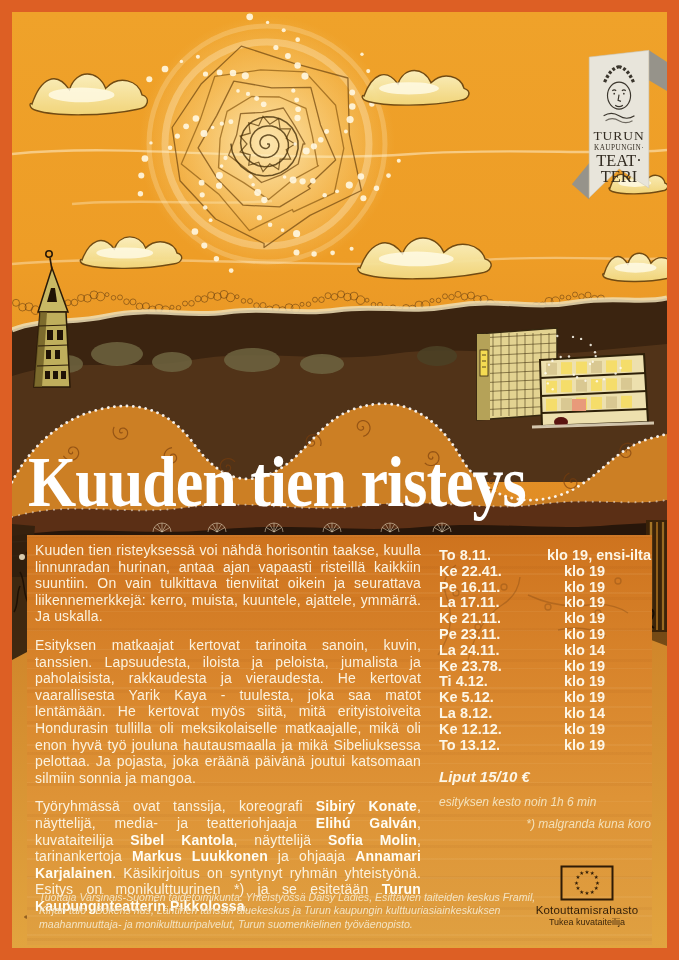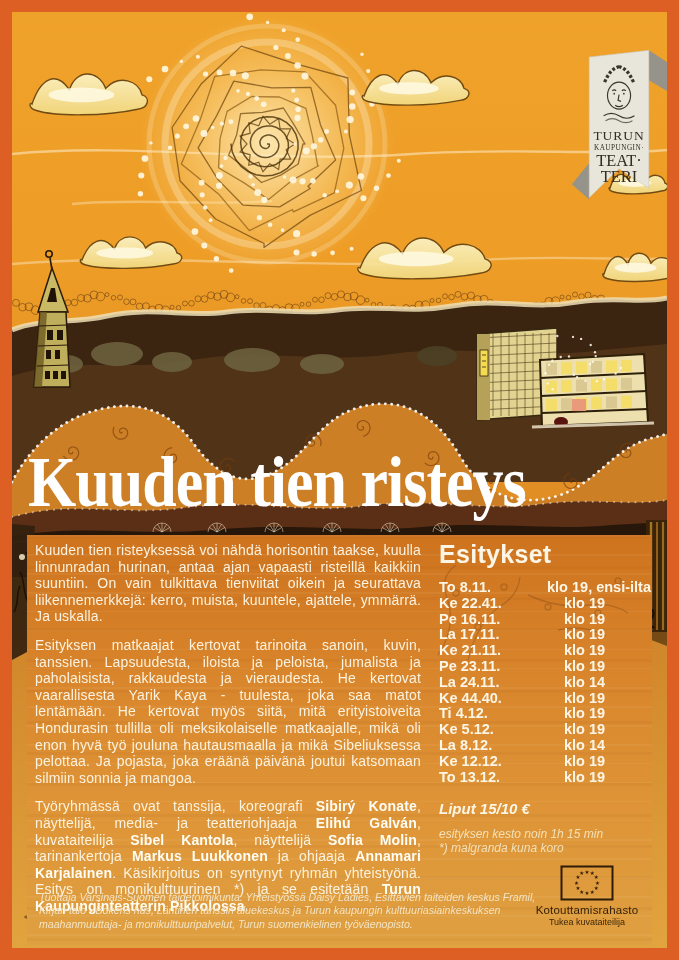--- a/index.html
+++ b/index.html
@@ -30,21 +30,21 @@
   .bodycol b{font-weight:bold;color:#FFFDF4;}
 
   .rightcol{position:absolute;left:412px;top:0;width:212px;color:#FDF6E6;}
   .rightcol h2{margin:6px 0 0 0;font-size:25px;line-height:26px;font-weight:bold;letter-spacing:.3px;}
   .rows{margin-top:13px;font-weight:bold;font-size:14.5px;line-height:15.8px;}
   .srow{display:flex;}
   .sday{width:85px;}
   .stime{flex:1;white-space:nowrap;margin-left:40px;}
   .price{margin-top:15px;font-weight:bold;font-style:italic;font-size:15px;}
   .dur{margin-top:10px;font-style:italic;font-size:12px;color:#F3E0B8;}
-  .note{margin-top:0;font-style:italic;font-size:12px;color:#F3E0B8;}
+  .note{margin-top:8px;font-style:italic;font-size:12px;color:#F3E0B8;text-align:right;}
 
   .footer{position:absolute;left:12px;top:356px;width:508px;font-style:italic;
           font-size:10.6px;line-height:13.4px;color:#F3E3C2;}
 
   .eu{position:absolute;left:498px;top:330px;width:124px;text-align:center;color:#311E08;}
   .flag{width:54px;height:36px;display:block;margin:0 auto;}
   .fund{font-weight:normal;font-size:11.5px;margin-top:3px;letter-spacing:.2px;}
   .tag{font-size:9px;margin-top:1px;color:#3F280C;}
 </style>
 </head>
@@ -514,21 +514,20 @@
         </g>
       </svg>
 
       <div class="bodycol">
         <p>Kuuden tien risteyksessä voi nähdä horisontin taakse, kuulla linnunradan hurinan, antaa ajan vapaasti risteillä kaikkiin suuntiin. On vain tulkittava tienviitat oikein ja seurattava liikennemerkkejä: kerro, muista, kuuntele, ajattele, ymmärrä. Ja uskalla.</p>
         <p>Esityksen matkaajat kertovat tarinoita sanoin, kuvin, tanssien. Lapsuudesta, iloista ja peloista, jumalista ja paholaisista, rakkaudesta ja vieraudesta. He kertovat vaarallisesta Yarik Kaya - tuulesta, joka saa matot lentämään. He kertovat myös siitä, mitä erityistoiveita Hondurasin tullilla oli meksikolaiselle matkaajalle, mikä oli enon hyvä työ jouluna hautausmaalla ja mikä Sibeliuksessa pelottaa. Ja pojasta, joka eräänä päivänä joutui katsomaan silmiin sonnia ja mangoa.</p>
         <p><span>Työryhmässä ovat tanssija, koreografi </span><b>Sibirý Konate</b><span>, näyttelijä, media- ja teatteriohjaaja </span><b>Elihú Galván</b><span>, kuvataiteilija </span><b>Sibel Kantola</b><span>, näyttelijä </span><b>Sofia Molin</b><span>, tarinankertoja </span><b>Markus Luukkonen</b><span> ja ohjaaja </span><b>Annamari Karjalainen</b><span>. Käsikirjoitus on syntynyt ryhmän yhteistyönä.  Esitys on monikulttuurinen *) ja se esitetään </span><b>Turun Kaupunginteatterin Pikkolossa</b><span>.</span></p>
       </div>
 
       <div class="rightcol">
-        <h2>Esitykset</h2>
         <div class="rows">
 
         <div class="srow">
             <span class="sday">To 8.11.</span>
             <span class="stime">klo 19, ensi-ilta</span>
           </div>
             <div class="srow">
             <span class="sday">Ke 22.41.</span>
             <span class="stime">klo 19</span>
           </div>
@@ -546,21 +545,21 @@
           </div>
             <div class="srow">
             <span class="sday">Pe 23.11.</span>
             <span class="stime">klo 19</span>
           </div>
             <div class="srow">
             <span class="sday">La 24.11.</span>
             <span class="stime">klo 14</span>
           </div>
             <div class="srow">
-            <span class="sday">Ke 44.40.</span>
+            <span class="sday">Ke 23.78.</span>
             <span class="stime">klo 19</span>
           </div>
             <div class="srow">
             <span class="sday">Ti 4.12.</span>
             <span class="stime">klo 19</span>
           </div>
             <div class="srow">
             <span class="sday">Ke 5.12.</span>
             <span class="stime">klo 19</span>
           </div>
@@ -571,21 +570,21 @@
             <div class="srow">
             <span class="sday">Ke 12.12.</span>
             <span class="stime">klo 19</span>
           </div>
             <div class="srow">
             <span class="sday">To 13.12.</span>
             <span class="stime">klo 19</span>
           </div>
           </div>
         <div class="price">Liput 15/10 €</div>
-        <div class="dur">esityksen kesto noin 1h 15 min</div>
+        <div class="dur">esityksen kesto noin 1h 6 min</div>
         <div class="note">*) malgranda kuna koro</div>
       </div>
 
       <div class="footer">
         <div>Tuottaja Varsinais-Suomen taidetoimikunta. Yhteistyössä Daisy Ladies, Esittävien taiteiden keskus Framil,</div>
         <div>Kirjan talo - Bokens hus, Läntinen tanssin aluekeskus ja Turun kaupungin kulttuuriasiainkeskuksen</div>
         <div>maahanmuuttaja- ja monikulttuuripalvelut, Turun suomenkielinen työväenopisto.</div>
       </div>
 
       <div class="eu">

